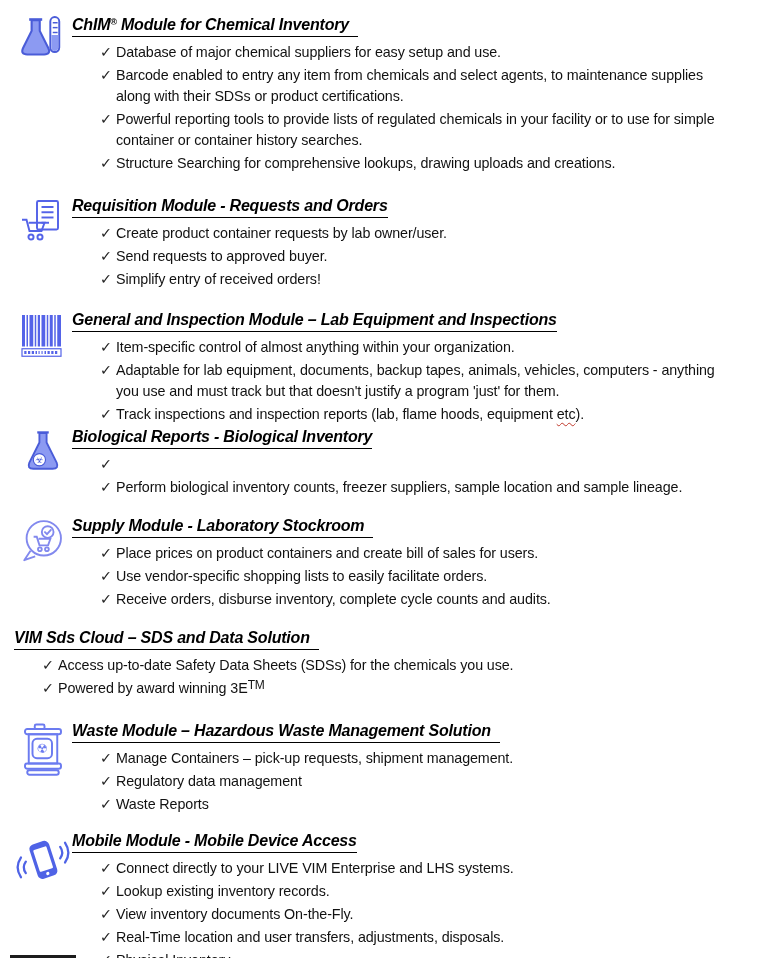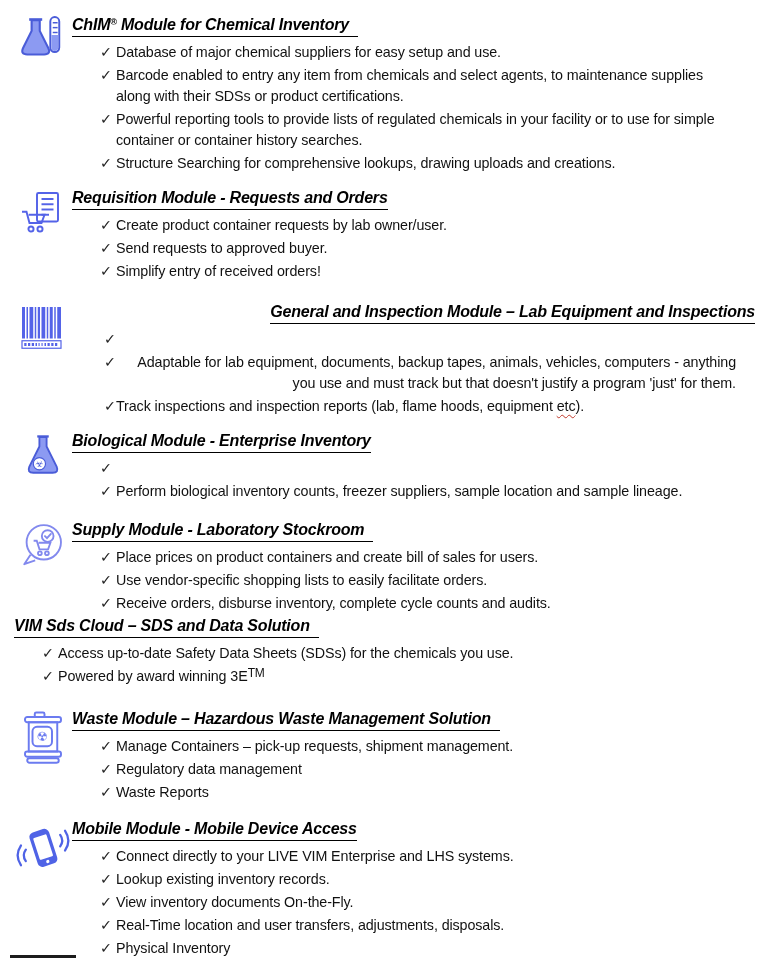--- a/index.html
+++ b/index.html
@@ -15,25 +15,25 @@
   .title .t { display:inline-block; border-bottom:1.7px solid #000; padding-bottom:1px; }
   .title .t.trail { padding-right:9px; }
   .reg { font-size:9px; vertical-align:5px; font-style:italic; }
   ul.bullets { list-style:none; margin:0; padding:0 0 0 28px; }
   ul.bullets li { display:flex; align-items:flex-start; margin-bottom:2px; font-size:14.3px; line-height:21px; letter-spacing:-0.1px; color:#111; }
   .check { flex:0 0 16px; color:#222; }
   .btext { max-width:620px; }
   .squiggle { text-decoration:underline; text-decoration-style:wavy; text-decoration-color:#c0392b; text-decoration-thickness:1px; text-underline-offset:3px; }
   sup.tm { font-size:12px; vertical-align:4px; line-height:0; }
   
-  .s1 { margin-bottom:12px; }
+  .s1 { margin-bottom:20px; }
   .s2 { margin-bottom:18px; }
-  .s3 { margin-bottom:12px;text-align:right; }
+  .s3 { margin-bottom:0; }
   .s4 { margin-bottom:16px; }
-  .s5 { }
+  .s5 { margin-bottom:16px; }
   .s6 { margin-bottom:20px; }
   .s7 { margin-bottom:14px; }
   .cutoff-bar { position:absolute; left:10px; bottom:0; width:66px; height:3px; background:#1c1c1c; }
   svg { display:block; }
 </style>
 </head>
 <body>
 
 <div class="page">
 
@@ -128,20 +128,21 @@
           <rect x="38" y="52" width="3" height="4"></rect>
         <rect x="43" y="52" width="3" height="4"></rect>
           <rect x="48" y="52" width="3" height="4"></rect>
       </svg>
     </div>
     <div class="content">
       <h2 class="title"><span class="t">General and Inspection Module – Lab Equipment and Inspections</span></h2>
       <ul class="bullets">
         <li>
             <span class="check">✓</span>
+            <span class="btext">Item-specific control of almost anything within your organization.</span>
           </li>
         <li>
             <span class="check">✓</span>
             <span class="btext">Adaptable for lab equipment, documents, backup tapes, animals, vehicles, computers - anything you use and must track but that doesn't justify a program 'just' for them.</span>
           </li>
         <li>
             <span class="check">✓</span>
             <span class="btext"><span>Track inspections and inspection reports (lab, flame hoods, equipment </span><span class="squiggle">etc</span><span>).</span></span>
           </li>
       </ul>
@@ -151,21 +152,21 @@
   <div class="section s4">
     <div class="icon-box">
       <svg width="46" height="52" viewBox="0 0 64 68">
         <line x1="24" y1="4" x2="40" y2="4" stroke="#4a5cd8" stroke-width="3.2"></line>
         <path d="M27 5 v13 L13 46 q-3.5 8.5 5.5 8.5 h27 q9 0 5.5 -8.5 L37 18 V5 z" fill="#8c9af2" stroke="#4a5cd8" stroke-width="2.6" stroke-linejoin="round"></path>
         <circle cx="27" cy="42" r="8.5" fill="#ffffff" stroke="#4a5cd8" stroke-width="1.6"></circle>
         <text x="27" y="47" text-anchor="middle" font-size="13" fill="#4a5cd8">☣</text>
       </svg>
     </div>
     <div class="content">
-      <h2 class="title"><span class="t">Biological Module - Enterprise Inventory</span></h2>
+      <h2 class="title"><span class="t">Biological Reports - Biological Inventory</span></h2>
       <ul class="bullets">
         <li>
             <span class="check">✓</span>
           </li>
         <li>
             <span class="check">✓</span>
             <span class="btext">Perform biological inventory counts, freezer suppliers, sample location and sample lineage.</span>
           </li>
       </ul>
     </div>

